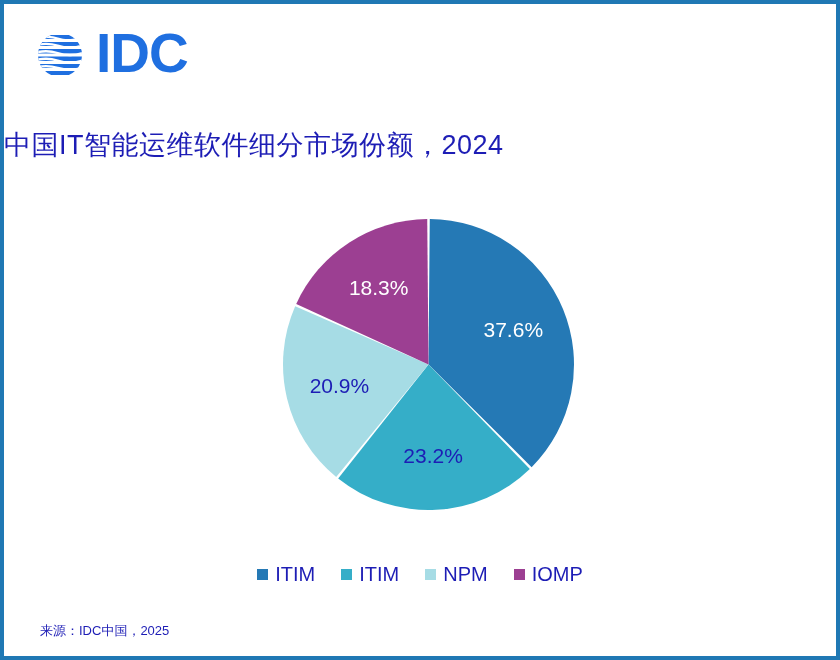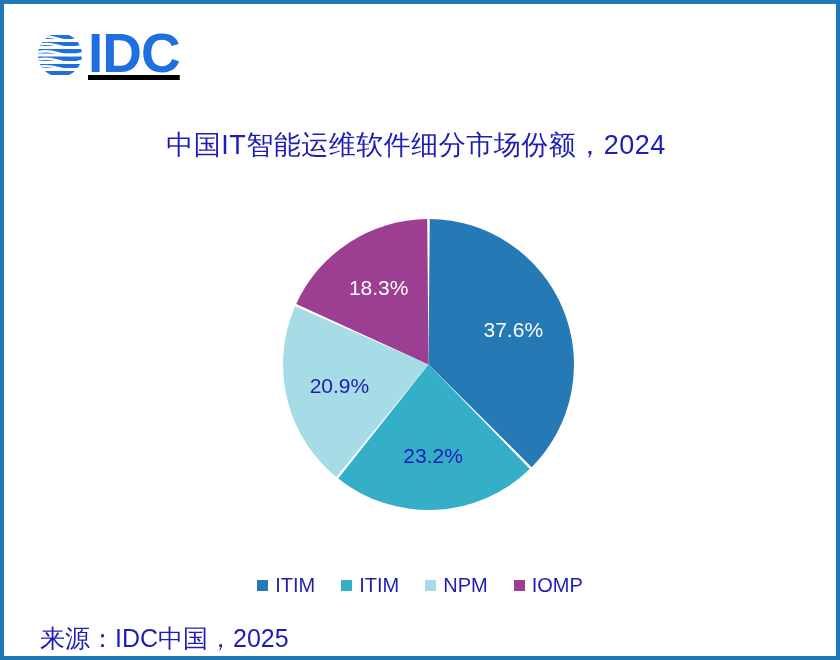--- a/index.html
+++ b/index.html
@@ -21,22 +21,21 @@
   }
 
   
   #logo {
     position: absolute;
     left: 32px;
     top: 22px;
     height: 58px;
     display: flex;
     align-items: center;
-    gap: 4px;
-    text-decoration: underline;
+    gap: 12px;
   }
   #logo-globe {
     width: 48px;
     height: 48px;
     display: block;
   }
   #logo-word {
     font-family: "Liberation Sans", "DejaVu Sans", sans-serif;
     font-size: 55px;
     font-weight: bold;
@@ -45,21 +44,21 @@
     line-height: 1;
     padding-bottom: 4px;
   }
 
   
   #chart-title {
     position: absolute;
     left: 0;
     right: 8px;
     top: 123px;
-    text-align: center;
+    text-align: left;
     font-size: 27px;
     color: #1d1db5;
     font-family: "Liberation Sans", "DejaVu Sans", sans-serif;
     letter-spacing: 0.5px;
     white-space: nowrap;
   }
 
   
   #pie-wrap {
     position: absolute;
@@ -86,40 +85,39 @@
     top: 560px;
     display: flex;
     justify-content: center;
     align-items: center;
     gap: 26px;
   }
   .legend-item {
     display: flex;
     align-items: center;
     gap: 7px;
-    margin-top: 11px;
   }
   .legend-swatch {
     width: 11px;
     height: 11px;
     display: block;
   }
   .legend-label {
     font-size: 20px;
     color: #1d1db5;
     font-family: "Liberation Sans", "DejaVu Sans", sans-serif;
     line-height: 1;
   }
 
   
   #source {
     position: absolute;
     left: 36px;
     top: 618px;
-    font-size: 25px;
+    font-size: 13px;
     color: #1d1db5;
     font-family: "Liberation Sans", "DejaVu Sans", sans-serif;
     white-space: nowrap;
   }
 </style>
 </head>
 <body>
 
 <div id="page" style="border-color: rgb(31, 120, 180);">
 

